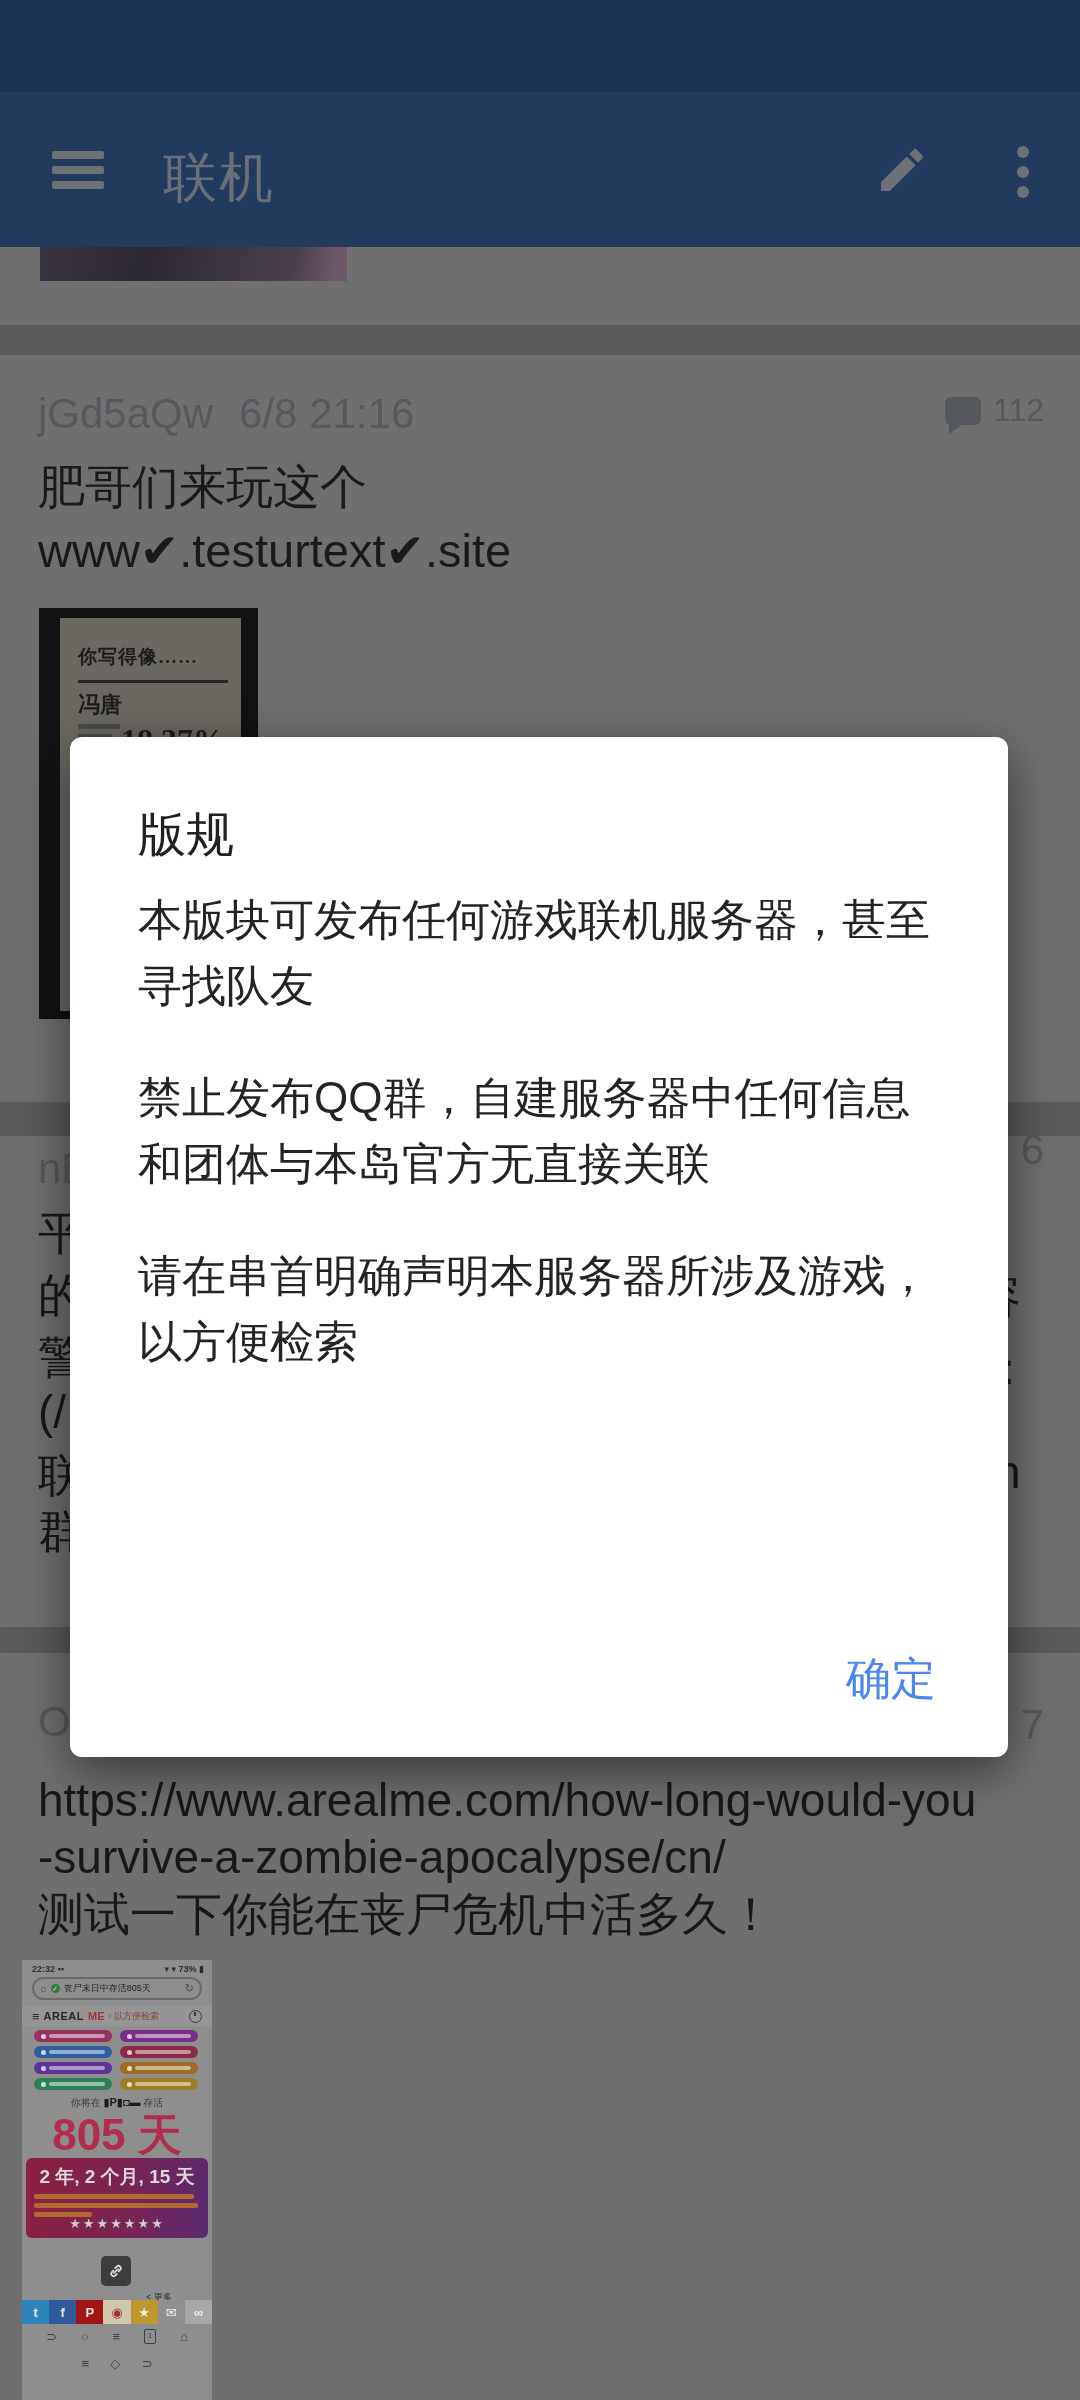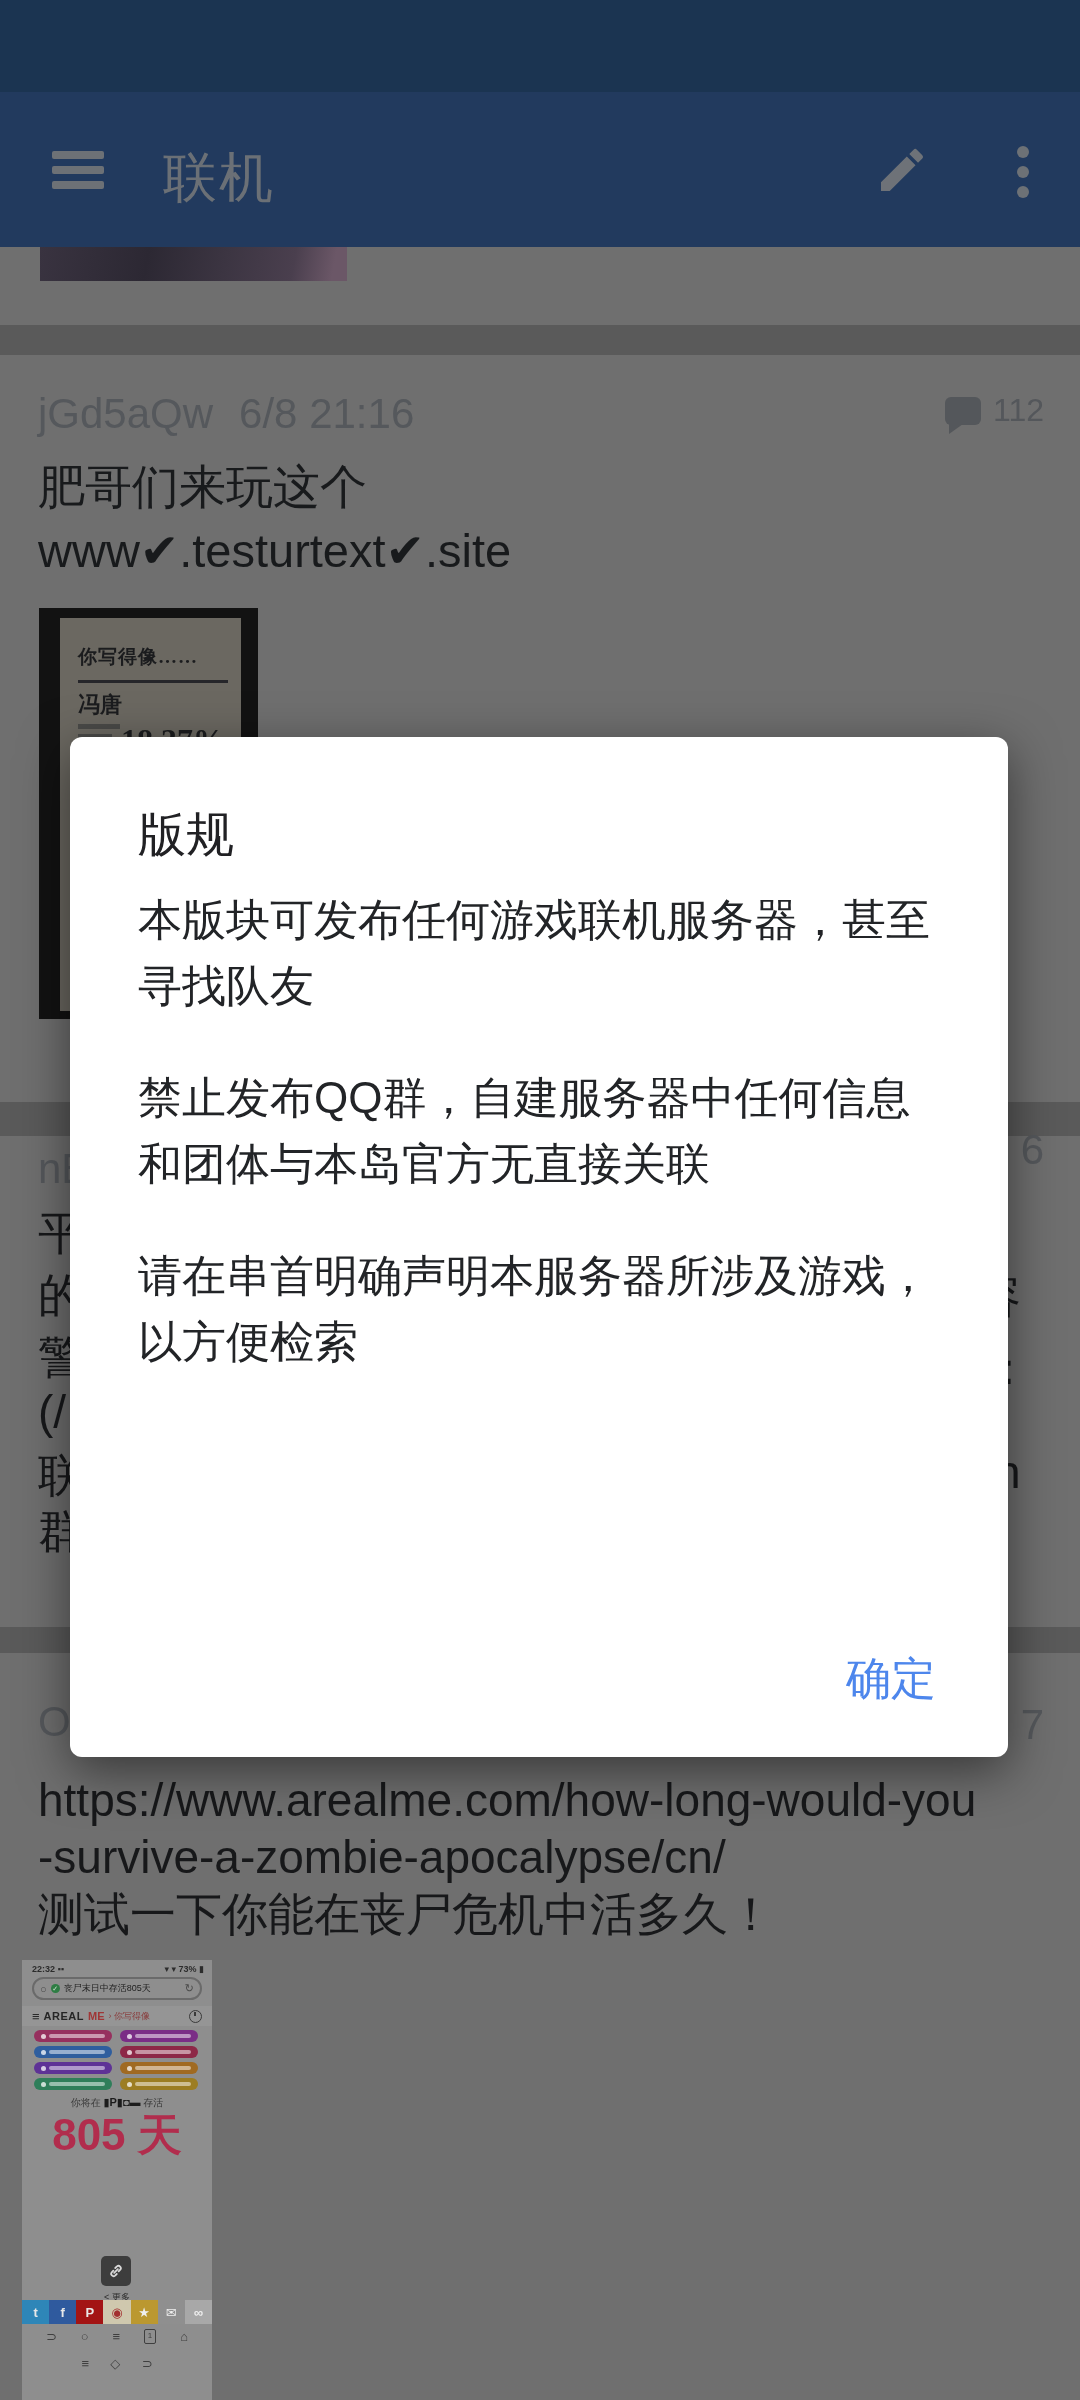--- a/index.html
+++ b/index.html
@@ -81,21 +81,21 @@
     font-size:44px;font-weight:bold;color:#b12d4d;}
   .tc-card{position:absolute;left:4px;top:198px;width:182px;height:80px;border-radius:6px;
     background:linear-gradient(100deg,#8d2040 0%,#7a2452 55%,#5a2a72 100%);}
   .tc-duration{position:absolute;left:0;top:6px;width:100%;text-align:center;
     font-size:19px;font-weight:bold;color:#ded8dc;}
   .tc-oline{position:absolute;left:8px;height:5px;border-radius:2px;background:#b06a30;}
   .tc-stars{position:absolute;left:0;top:58px;width:100%;text-align:center;
     font-size:13px;color:#cfcfcf;letter-spacing:2px;}
   .tc-chain{position:absolute;left:79px;top:296px;width:30px;height:30px;border-radius:5px;background:#3d3d3d;
     display:flex;align-items:center;justify-content:center;}
-  .tc-more{position:absolute;left:0;top:331px;width:100%;text-align:center;font-size:9px;color:#2e2e2e;}
+  .tc-more{position:absolute;left:0;top:331px;width:100%;text-align:center;font-size:9px;color:#2e2e2e;padding-left:42px;}
   .social-row{position:absolute;left:0;top:340px;width:190px;height:24px;display:flex;}
   .socell{flex:1;display:flex;align-items:center;justify-content:center;font-size:13px;font-weight:bold;}
   .tc-nav{position:absolute;left:0;width:100%;display:flex;justify-content:space-evenly;color:#3f3f3f;font-size:13px;}
   .tc-nav .tabbox{font-size:8px;border:1.5px solid #3f3f3f;border-radius:2px;padding:0 3px;line-height:11px;}
 </style>
 </head>
 <body>
 
 <div class="screen">
 
@@ -184,21 +184,21 @@
       <div class="tc-search">
         <span class="tc-mag">○</span>
         <span class="tc-shield">✓</span>
         <span class="tc-query">丧尸末日中存活805天</span>
         <span class="tc-refresh">↻</span>
       </div>
       <div class="tc-header">
         <span class="tc-burger">≡</span>
         <span class="tc-logo-l">AREAL</span>
           <span class="tc-logo-r">ME</span>
-        <span class="tc-crumb">› 你写得像</span>
+        <span class="tc-crumb">› 以方便检索</span>
         <span class="tc-clock"></span>
       </div>
       <div class="qpill-grid" id="pill-grid">
           <div class="qpill" style="background: rgb(150, 48, 94);">
             <i></i>
             <b></b>
           </div>
           <div class="qpill" style="background: rgb(122, 45, 134);">
             <i></i>
             <b></b>
@@ -225,20 +225,27 @@
           </div>
           <div class="qpill" style="background: rgb(156, 125, 34);">
             <i></i>
             <b></b>
           </div>
         </div>
       <div class="tc-caption">
         <span>你将在 </span><b>▮P▮◘▬</b><span> 存活</span>
       </div>
       <div class="tc-days">805 天</div>
+      <div class="tc-card">
+        <div class="tc-duration">2 年, 2 个月, 15 天</div>
+        <i class="tc-oline" style="top:36px;width:160px"></i>
+        <i class="tc-oline" style="top:45px;width:164px"></i>
+        <i class="tc-oline" style="top:54px;width:58px"></i>
+        <div class="tc-stars">★★★★★★★</div>
+      </div>
       <div class="tc-chain">
         <svg viewBox="0 0 24 24" width="18" height="18" fill="none" stroke="#d8d8d8" stroke-width="2.4" stroke-linecap="round">
             <path d="M9.5 14.5l5-5"></path>
             <path d="M8.5 11.5l-2.2 2.2a3.2 3.2 0 0 0 4.5 4.5l2.2-2.2"></path>
             <path d="M15.5 12.5l2.2-2.2a3.2 3.2 0 0 0-4.5-4.5l-2.2 2.2"></path>
           </svg>
       </div>
       <div class="tc-more">&lt; <span>更多</span></div>
       <div class="social-row" id="social-row">
           <div class="socell" style="background: rgb(46, 134, 184); color: rgb(232, 232, 232);">t</div>

